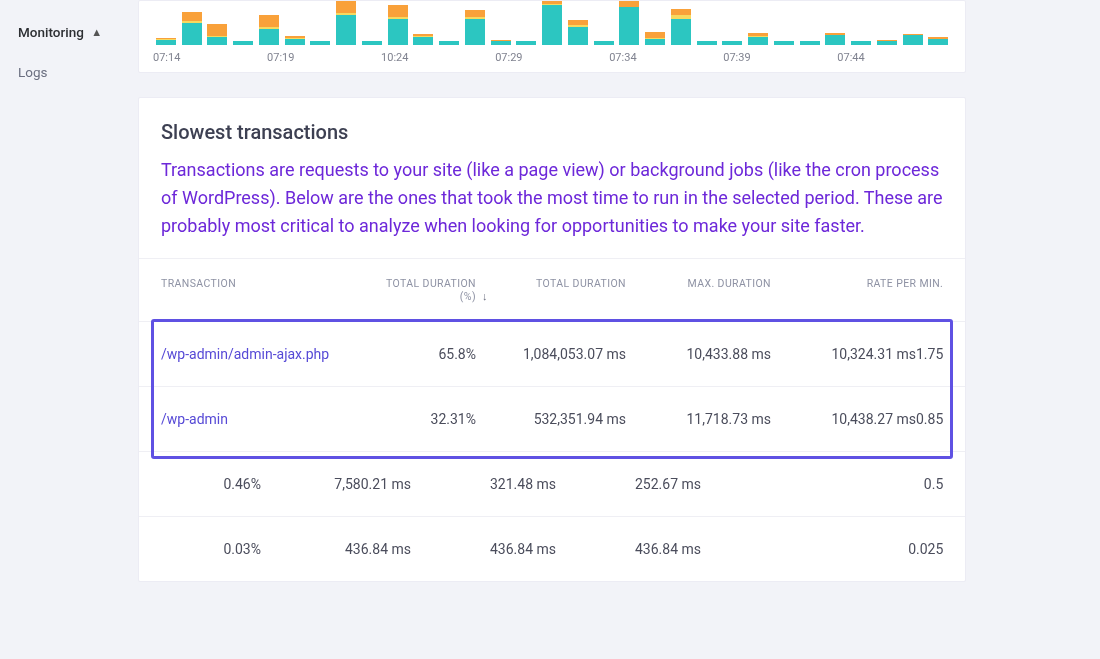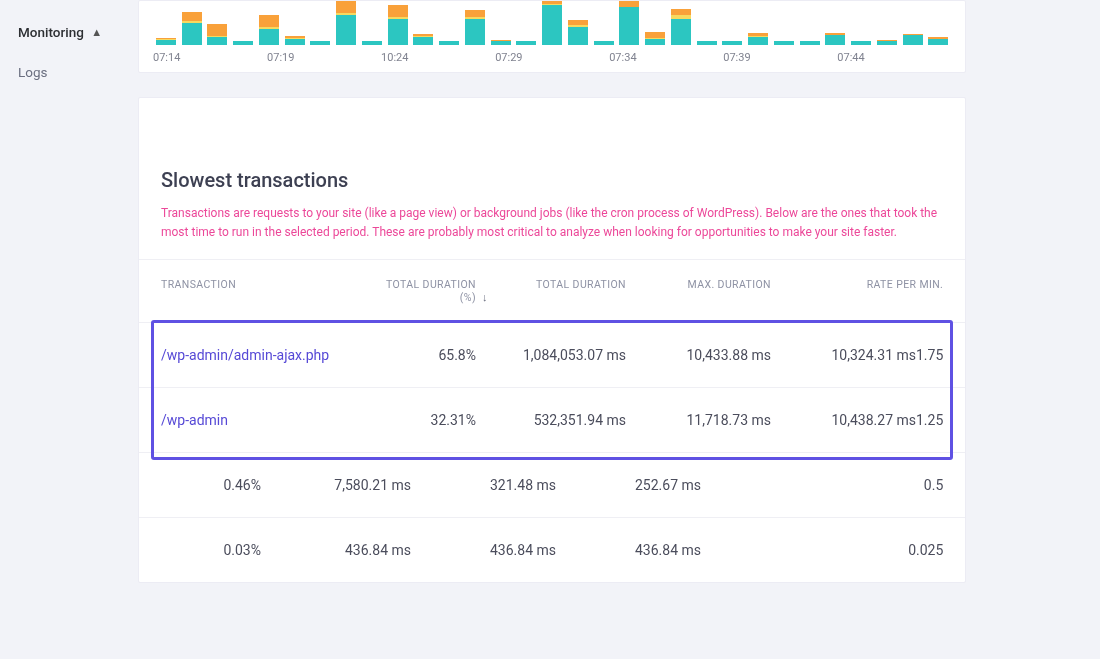--- a/index.html
+++ b/index.html
@@ -43,22 +43,22 @@
   .seg-yellow { background:#f7d95f; }
   .tick-row { display:flex; margin-top:6px; font-size:11px; color:#808390; }
   .tick-row span { flex:1; text-align:left; }
   .tick-row span:last-child { text-align:left; }
   .panel {
     background: #fff;
     border: 1px solid #ececf4;
     border-radius: 2px;
   }
   .panel-head { padding: 22px 22px 18px 22px; border-bottom:1px solid #efeff4; }
-  .panel-title { font-size: 20px; color:#3d4052; font-weight:500; margin-bottom:12px;margin-top:48px; }
-  .panel-desc { font-size: 12px; color:#ec4899; line-height:1.55; }
+  .panel-title { font-size: 20px; color:#3d4052; font-weight:500; margin-bottom:12px; }
+  .panel-desc { font-size: 18px; color:#6d28d9; line-height:1.55; }
   .tbl { width:100%; }
   .th-row { display:flex; padding: 18px 22px; font-size:10.5px; letter-spacing:0.4px; color:#8e92a4; text-transform:uppercase; }
   .col-trans { flex: 0 0 215px; }
   .col-pct { flex: 0 0 100px; text-align:right; position:relative; }
   .col-dur { flex: 0 0 150px; text-align:right; }
   .col-max { flex: 0 0 145px; text-align:right; }
   .col-avg { flex: 0 0 145px; text-align:right; }
   .col-rate { flex: 1; text-align:right; }
   .sort-arrow { position:absolute; right:-12px; bottom:0; font-size:11px; color:#6b6f80; }
   .rows { position:relative; }
@@ -344,21 +344,21 @@
               <div class="col-max">10,433.88 ms</div>
               <div class="col-avg">10,324.31 ms</div>
               <div class="col-rate">1.75</div>
             </div>
             <div class="row">
               <div class="col-trans"><span class="link">/wp-admin</span></div>
               <div class="col-pct">32.31%</div>
               <div class="col-dur">532,351.94 ms</div>
               <div class="col-max">11,718.73 ms</div>
               <div class="col-avg">10,438.27 ms</div>
-              <div class="col-rate">1.25</div>
+              <div class="col-rate">0.85</div>
             </div>
             <div class="row">
               <div class="col-pct">0.46%</div>
               <div class="col-dur">7,580.21 ms</div>
               <div class="col-max">321.48 ms</div>
               <div class="col-avg">252.67 ms</div>
               <div class="col-rate">0.5</div>
             </div>
             <div class="row">
               <div class="col-pct">0.03%</div>

